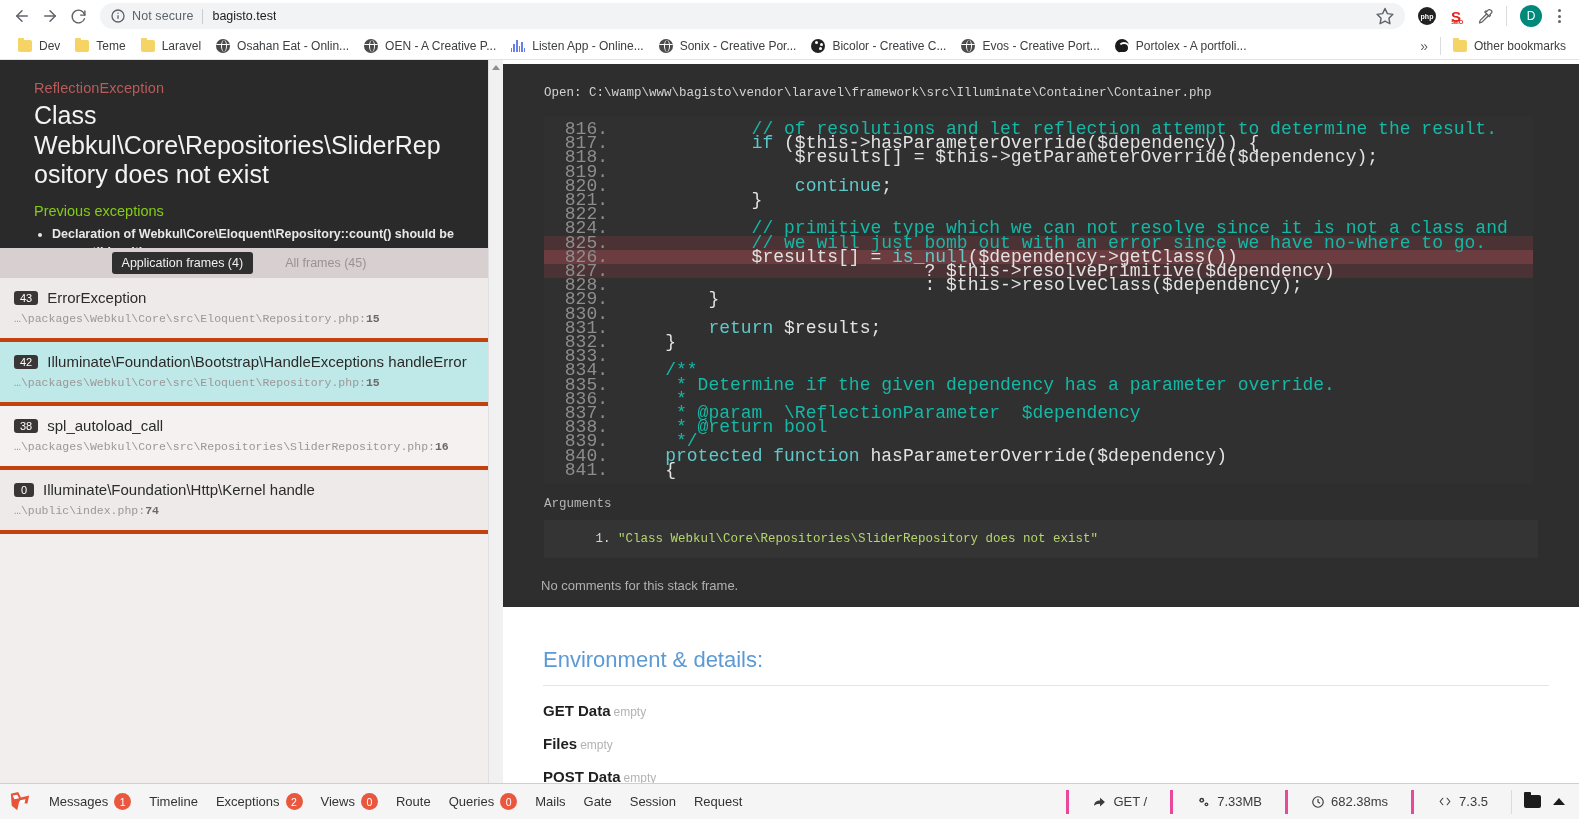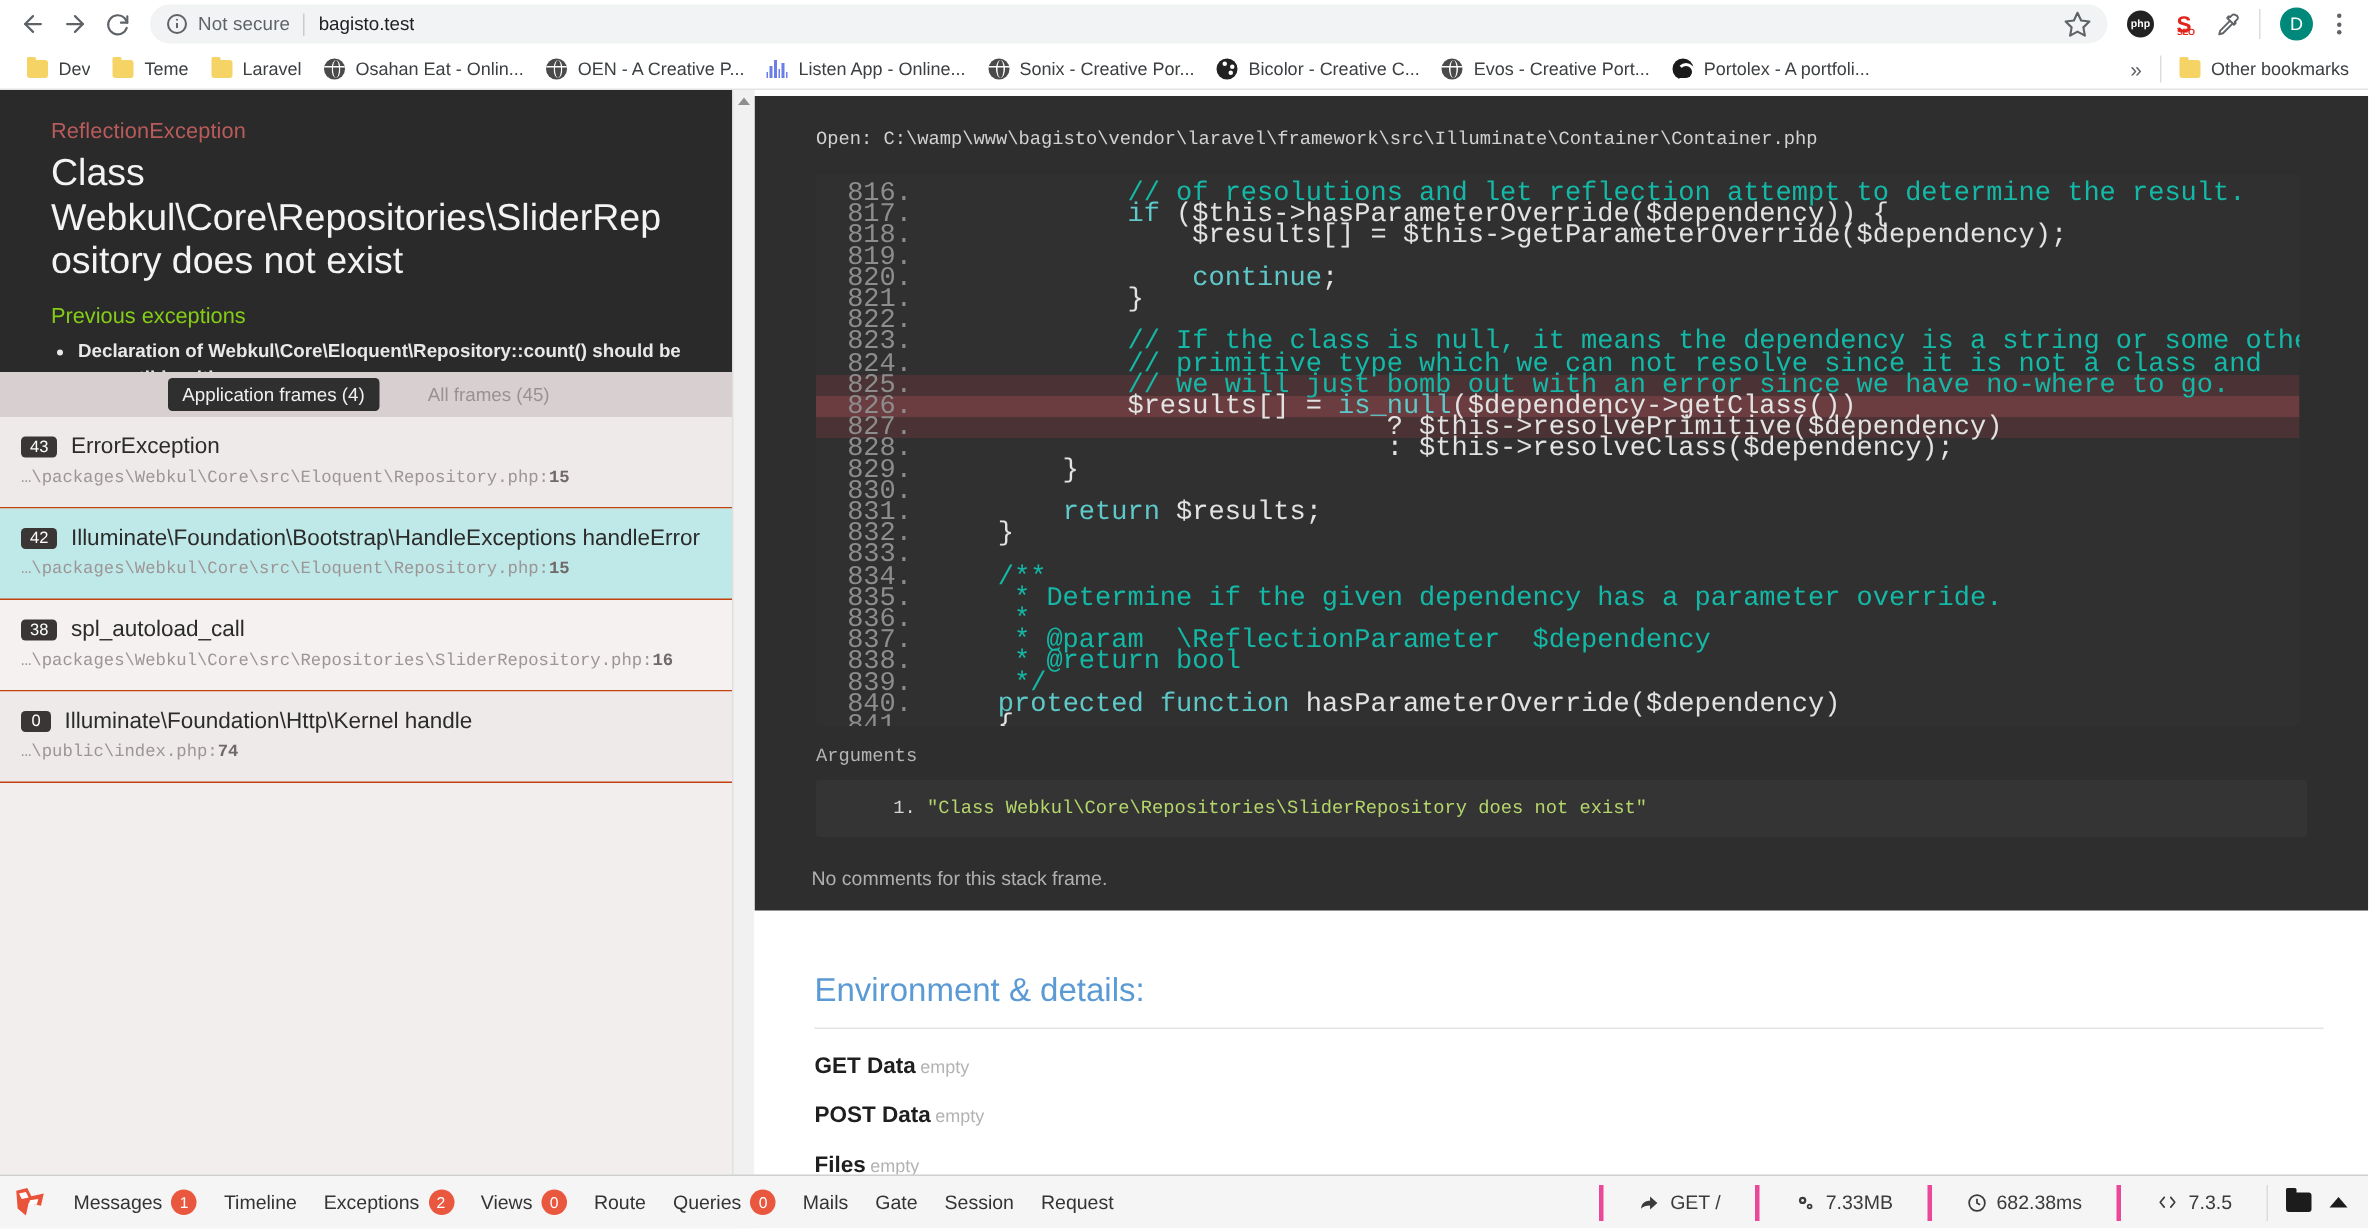--- a/index.html
+++ b/index.html
@@ -203,21 +203,21 @@
     background: #2f2f2f;
     color: #f0f0f0;
   }
   #frames-list {
     background: #f2eeee;
     height: 529px;
     overflow: hidden;
   }
   .frame {
     padding: 11px 14px 13px 14px;
-    border-bottom: 1px solid #c2410c;
+    border-bottom: 4px solid #c2410c;
     background: #efeaea;
   }
   .frame.odd { background: #f5f1f1; }
   .frame.active { background: #bfe9e8; }
   .frame-top { display: flex; align-items: center; }
   .frame-idx {
     background: #3a3636;
     color: #fff;
     font-size: 11px;
     border-radius: 3px;
@@ -627,21 +627,20 @@
       <div id="open-path">Open: C:\wamp\www\bagisto\vendor\laravel\framework\src\Illuminate\Container\Container.php</div>
       <div id="code-inner">
 
       <div class="cl"><span class="ln">816.</span><span class="src"><span class="cmt">            // of resolutions and let reflection attempt to determine the result.</span></span></div>
           <div class="cl"><span class="ln">817.</span><span class="src"><span>            </span><span class="kw">if</span><span> ($this-&gt;hasParameterOverride($dependency)) {</span></span></div>
           <div class="cl"><span class="ln">818.</span><span class="src"><span>                $results[] = $this-&gt;getParameterOverride($dependency);</span></span></div>
           <div class="cl"><span class="ln">819.</span><span class="src"><span></span></span></div>
           <div class="cl"><span class="ln">820.</span><span class="src"><span>                </span><span class="kw">continue</span><span>;</span></span></div>
           <div class="cl"><span class="ln">821.</span><span class="src"><span>            }</span></span></div>
           <div class="cl"><span class="ln">822.</span><span class="src"><span></span></span></div>
-          <div class="cl"><span class="ln">823.</span><span class="src"><span class="cmt">            // If the class is null, it means the dependency is a string or some other</span></span></div>
           <div class="cl"><span class="ln">824.</span><span class="src"><span class="cmt">            // primitive type which we can not resolve since it is not a class and</span></span></div>
           <div class="cl hl1"><span class="ln">825.</span><span class="src"><span class="cmt">            // we will just bomb out with an error since we have no-where to go.</span></span></div>
           <div class="cl hl2"><span class="ln">826.</span><span class="src"><span>            $results[] = </span><span class="kw">is_null</span><span>($dependency-&gt;getClass())</span></span></div>
           <div class="cl hl3"><span class="ln">827.</span><span class="src"><span>                            ? $this-&gt;resolvePrimitive($dependency)</span></span></div>
           <div class="cl"><span class="ln">828.</span><span class="src"><span>                            : $this-&gt;resolveClass($dependency);</span></span></div>
           <div class="cl"><span class="ln">829.</span><span class="src"><span>        }</span></span></div>
           <div class="cl"><span class="ln">830.</span><span class="src"><span></span></span></div>
           <div class="cl"><span class="ln">831.</span><span class="src"><span>        </span><span class="kw">return</span><span> $results;</span></span></div>
           <div class="cl"><span class="ln">832.</span><span class="src"><span>    }</span></span></div>
           <div class="cl"><span class="ln">833.</span><span class="src"><span></span></span></div>
@@ -662,24 +661,24 @@
       </div>
       <div id="no-comments">No comments for this stack frame.</div>
     </div>
 
     <div id="env-section">
       <div id="env-title">Environment &amp; details:</div>
       <div class="env-row">
         <span>GET Data</span><span class="empty">empty</span>
       </div>
       <div class="env-row">
+        <span>Files</span><span class="empty">empty</span>
+      </div>
+      <div class="env-row">
         <span>POST Data</span><span class="empty">empty</span>
-      </div>
-      <div class="env-row">
-        <span>Files</span><span class="empty">empty</span>
       </div>
       <div class="env-row">
         <span>Cookies</span>
       </div>
     </div>
   </div>
 
   <div id="debugbar">
     <div id="db-logo">
       <svg class="laravel-mark" viewBox="0 0 24 24">

